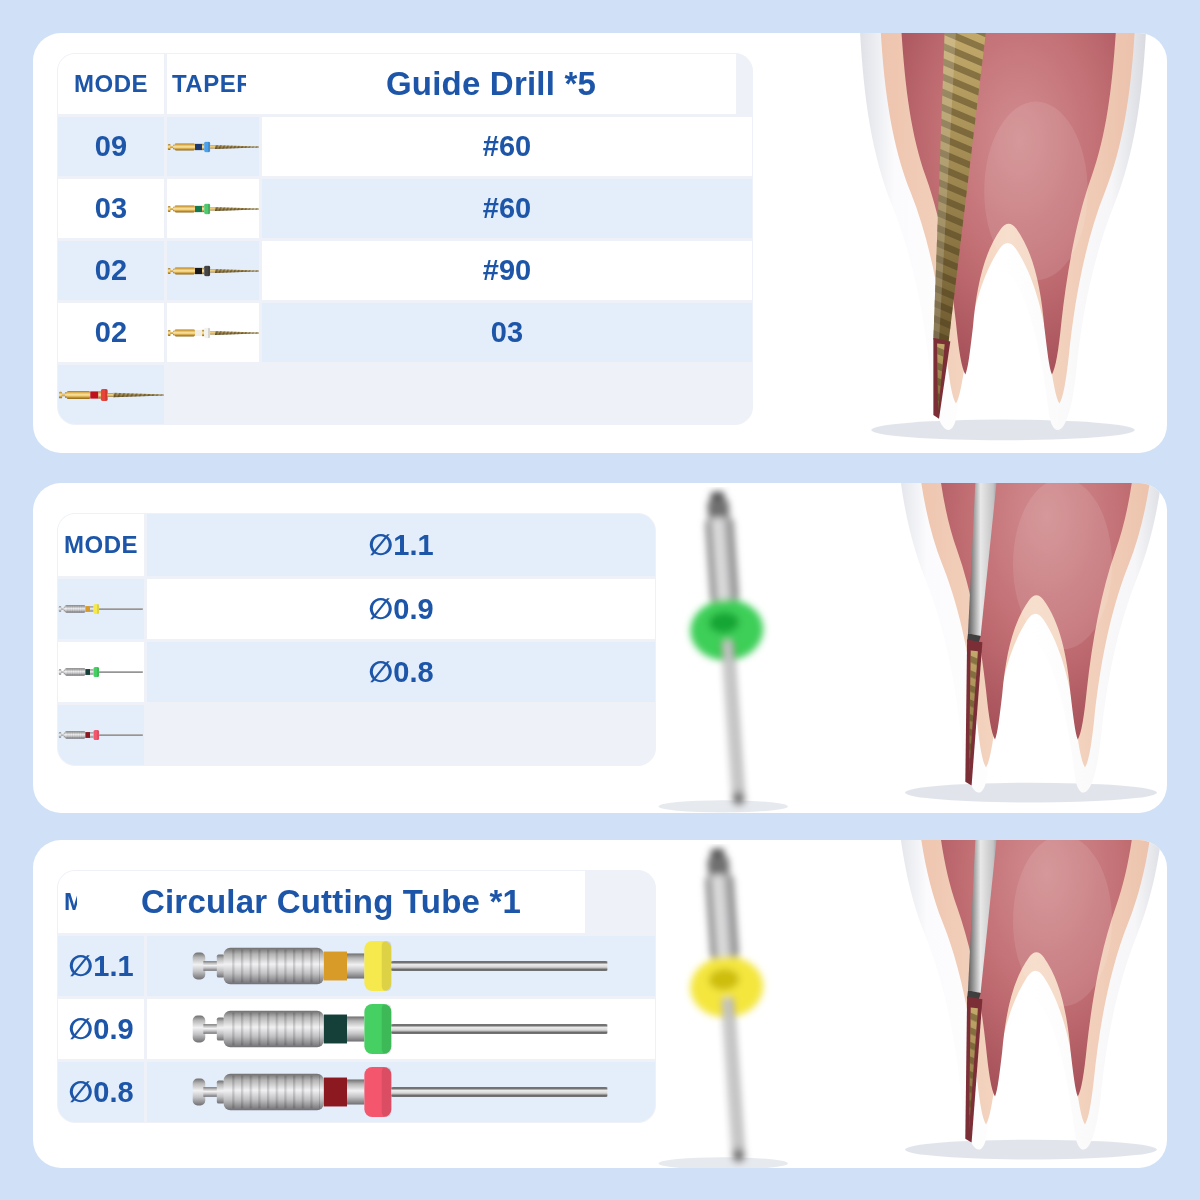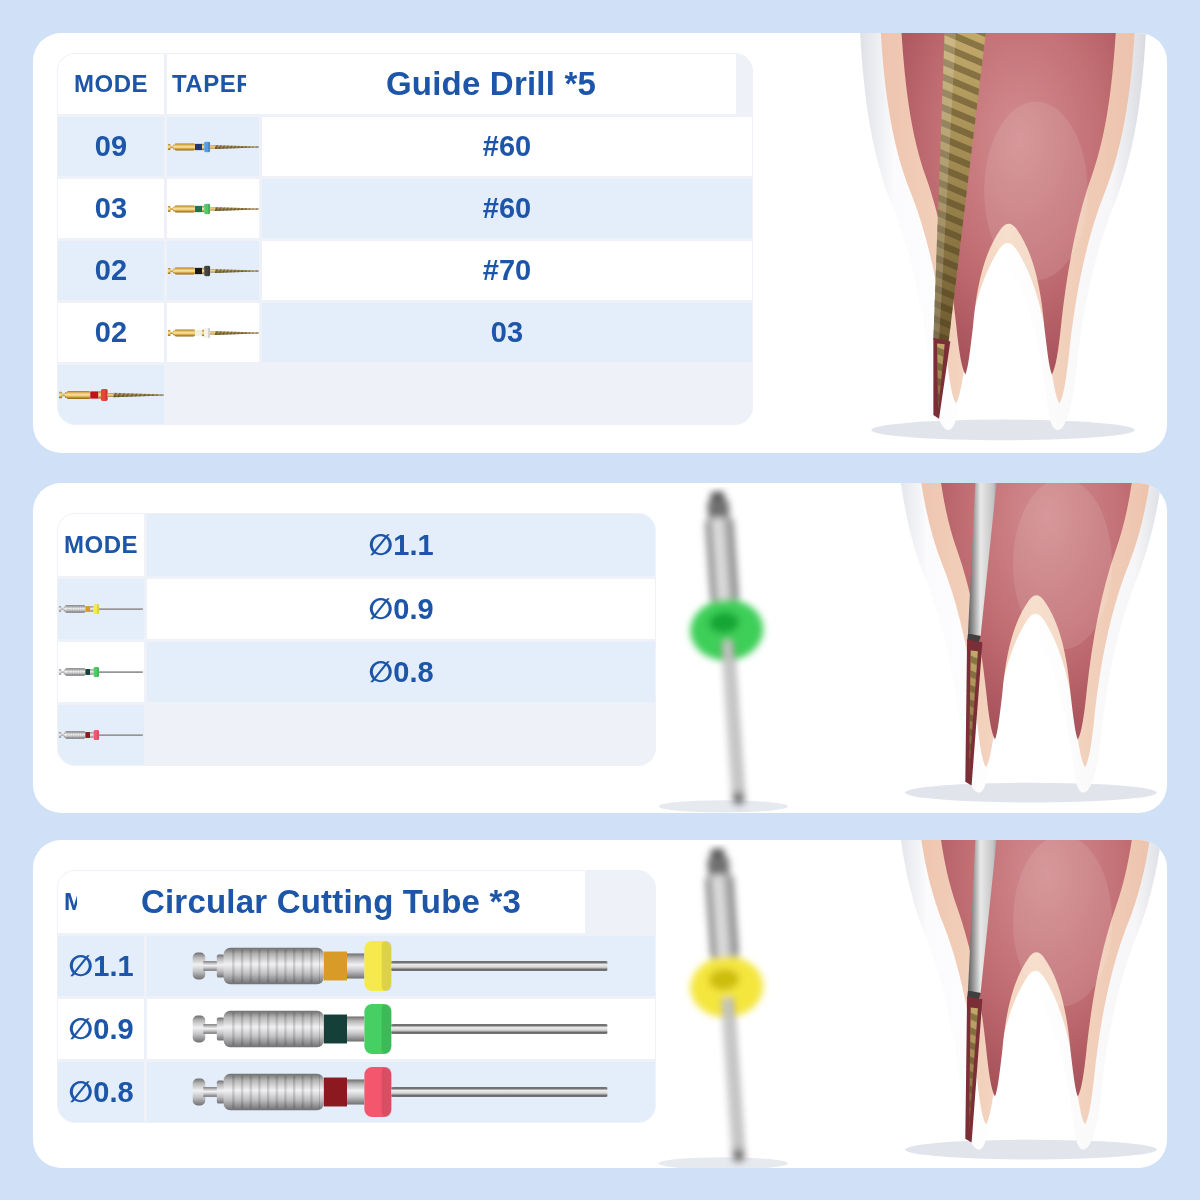--- a/index.html
+++ b/index.html
@@ -192,21 +192,21 @@
     </div>
 
     <div class="cell val stripe">#60</div>
     <div class="cell val stripe">02</div>
     <div class="cell stripe">
       <svg class="drill" viewBox="0 0 440 56" style="--band: #191919; --disc: #454545;">
           <use href="#drill-gold"></use>
         </svg>
     </div>
 
-    <div class="cell val">#70</div>
+    <div class="cell val">#90</div>
     <div class="cell val">02</div>
     <div class="cell">
       <svg class="drill" viewBox="0 0 440 56" style="--band: #f1eee6; --disc: #f3f2ee;">
           <use href="#drill-gold"></use>
         </svg>
     </div>
 
     <div class="cell val stripe">03</div>
     <div class="cell stripe">
       <svg class="drill" viewBox="0 0 440 56" style="--band: #c0121c; --disc: #e8443a;">
@@ -262,21 +262,21 @@
     <polygon points="100,247 114,250 111,262 99,256" fill="#3f3f3f"></polygon>
     <polygon points="99,254 116,257 104,416 97,412" fill="#7c2e37"></polygon>
     <polygon points="103,266 111,267 101,404" fill="url(#shaftGrad)"></polygon>
     <polygon points="103,266 111,267 101,404" fill="url(#spiralPatV)"></polygon>
   </svg>
 </section>
 
 <section class="panel" id="p3">
   <div class="tbl tbl23">
     <div class="cell head">MODE</div>
-    <div class="cell title">Circular Cutting Tube *3</div>
+    <div class="cell title">Circular Cutting Tube *1</div>
 
     <div class="cell val stripe">∅1.1</div>
     <div class="cell stripe">
       <svg class="drill" viewBox="0 0 440 56" style="--band: #d89b28; --disc: #f6e94e;">
           <use href="#drill-silver"></use>
         </svg>
     </div>
 
     <div class="cell val">∅0.9</div>
     <div class="cell">

